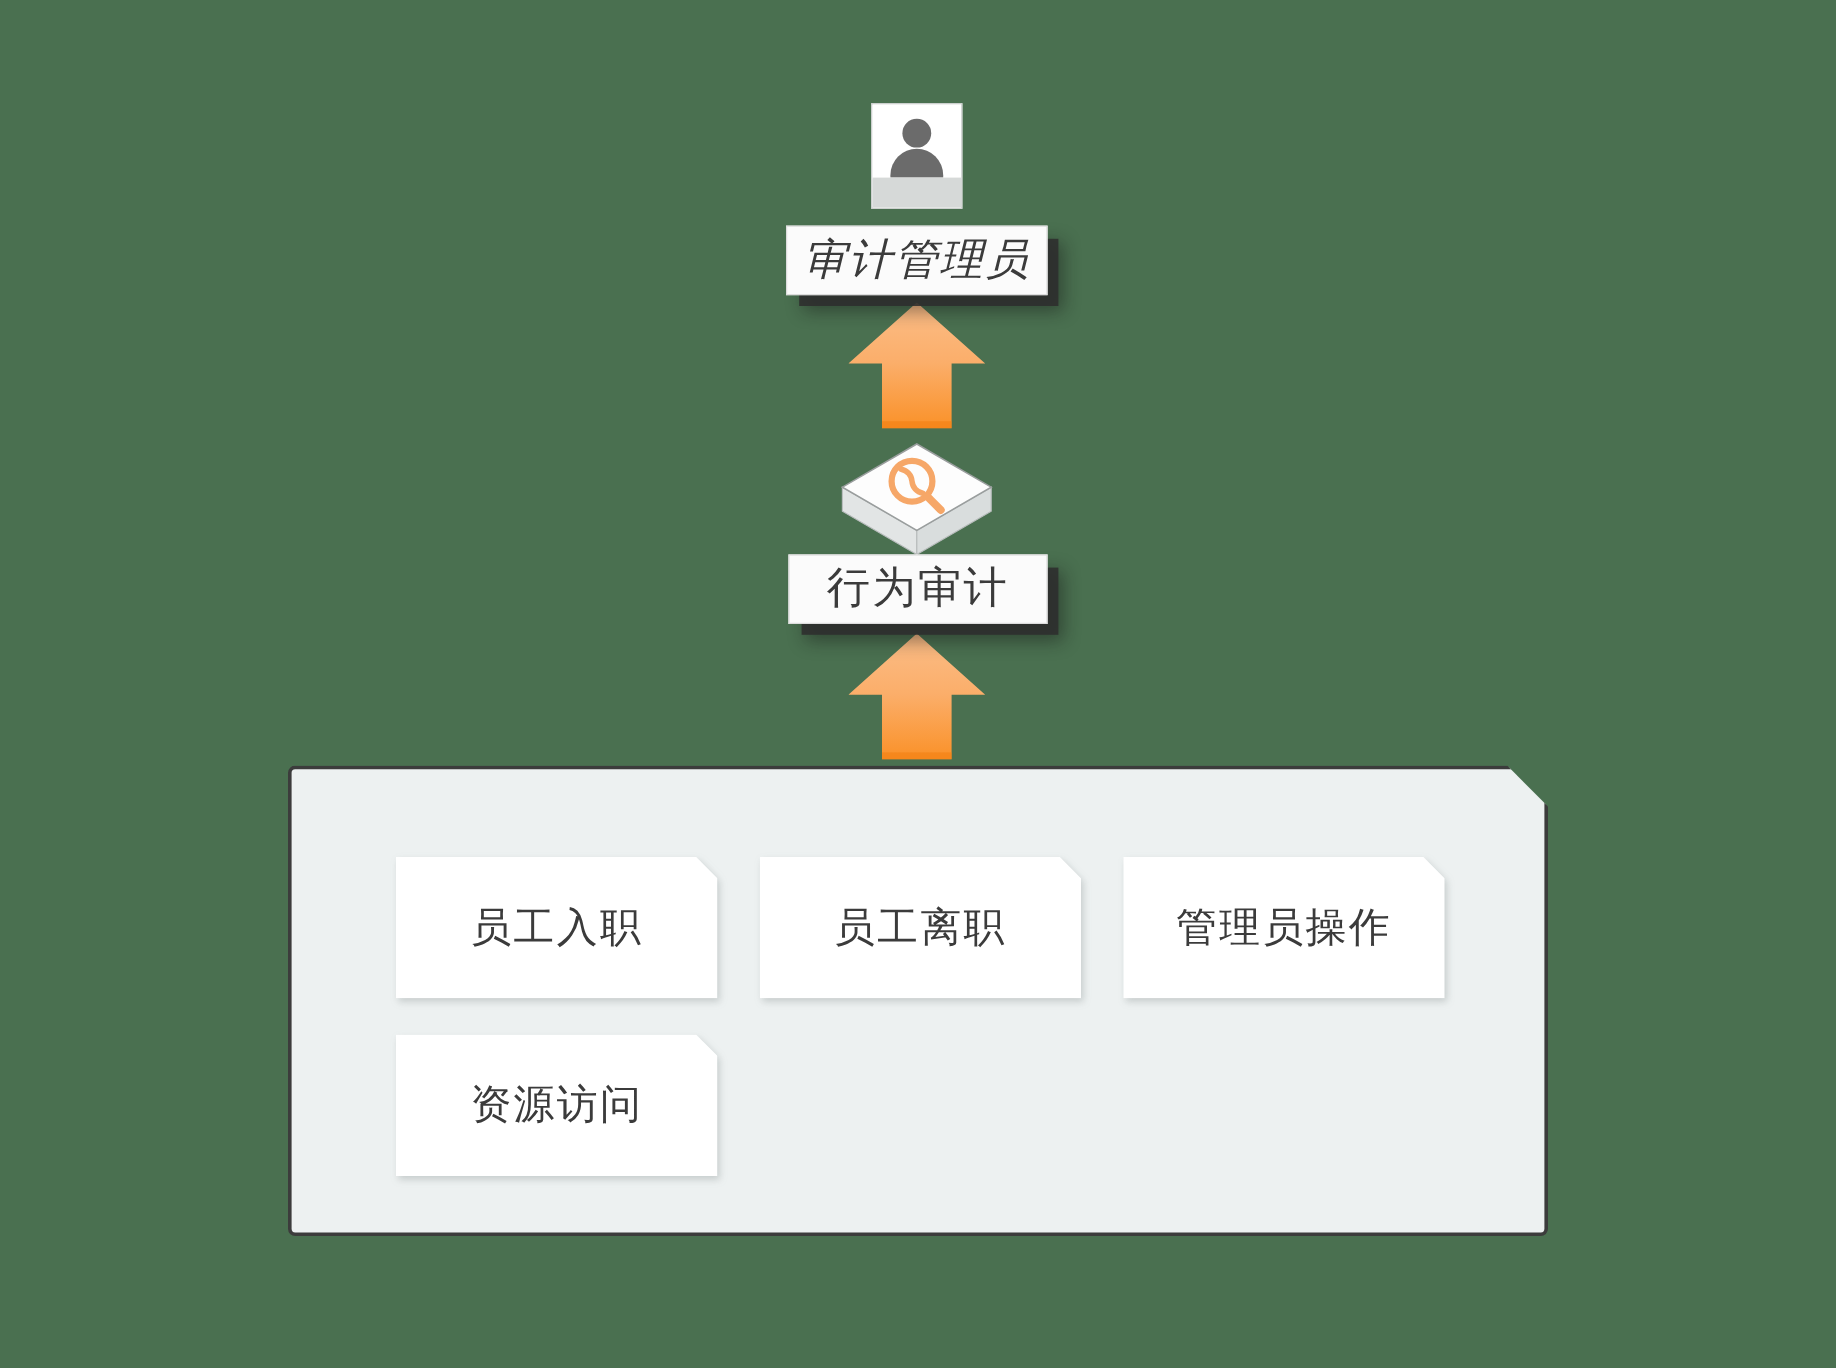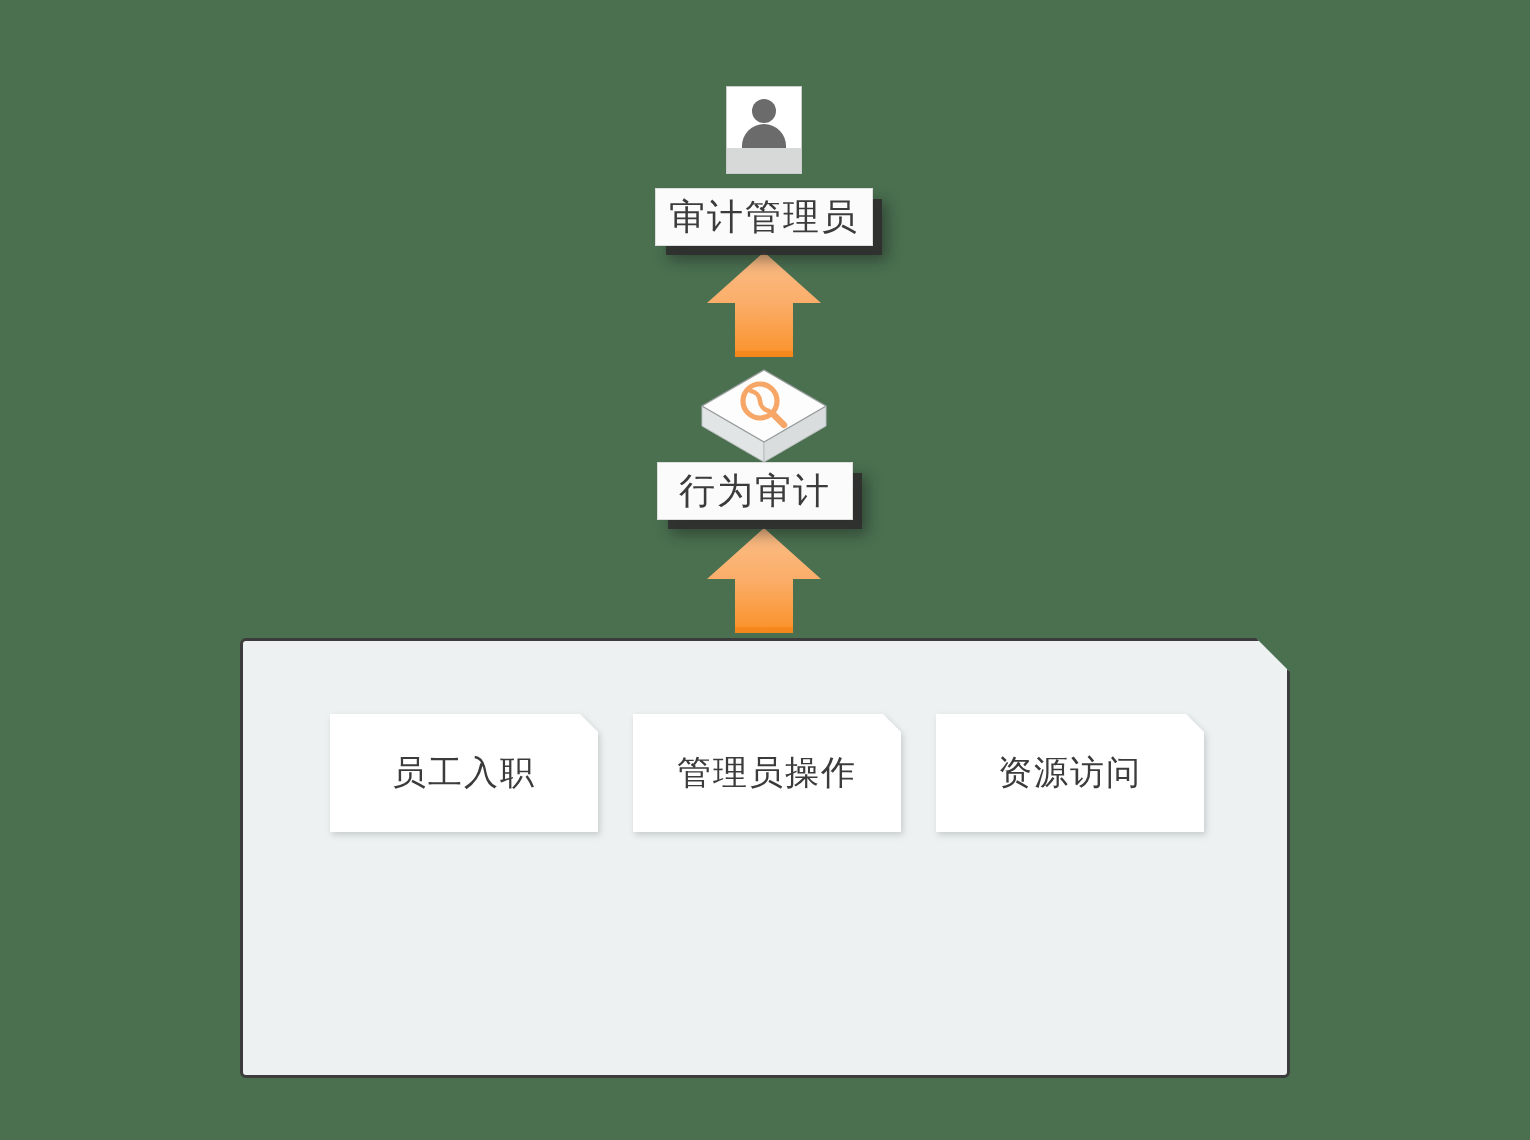--- a/index.html
+++ b/index.html
@@ -85,25 +85,26 @@
     font-size: 36px;
     letter-spacing: 2px;
     line-height: 1;
     z-index: 6;
   }
   #plate-top {
     left: 655px;
     top: 188px;
     width: 218px;
     height: 58px;
+    font-style: italic;
   }
   #plate-mid {
     left: 657px;
     top: 462px;
-    width: 196px;
+    width: 216px;
     height: 58px;
   }
 
   
   .arrow {
     position: absolute;
     width: 114px;
     height: 105px;
     z-index: 3;
   }
@@ -119,21 +120,21 @@
     height: 104px;
     z-index: 5;
   }
 
   
   #panel {
     position: absolute;
     left: 240px;
     top: 638px;
     width: 1050px;
-    height: 440px;
+    height: 392px;
     z-index: 4;
     text-align: center;
   }
   #panel .panel-shape {
     position: absolute;
     inset: 0;
     background: #edf1f1;
     border: 3px solid #3c3c3c;
     box-sizing: border-box;
     border-radius: 6px;
@@ -234,20 +235,24 @@
 
   <div id="panel">
     <div class="panel-shape"></div>
     <div class="panel-grid">
 
       <div class="tile">
         <div class="tile-bg"></div>
         <span class="tile-label">员工入职</span>
       </div>
 
+      <div class="tile">
+        <div class="tile-bg"></div>
+        <span class="tile-label">员工离职</span>
+      </div>
 
       <div class="tile">
         <div class="tile-bg"></div>
         <span class="tile-label">管理员操作</span>
       </div>
 
 
       <div class="tile">
         <div class="tile-bg"></div>
         <span class="tile-label">资源访问</span>

